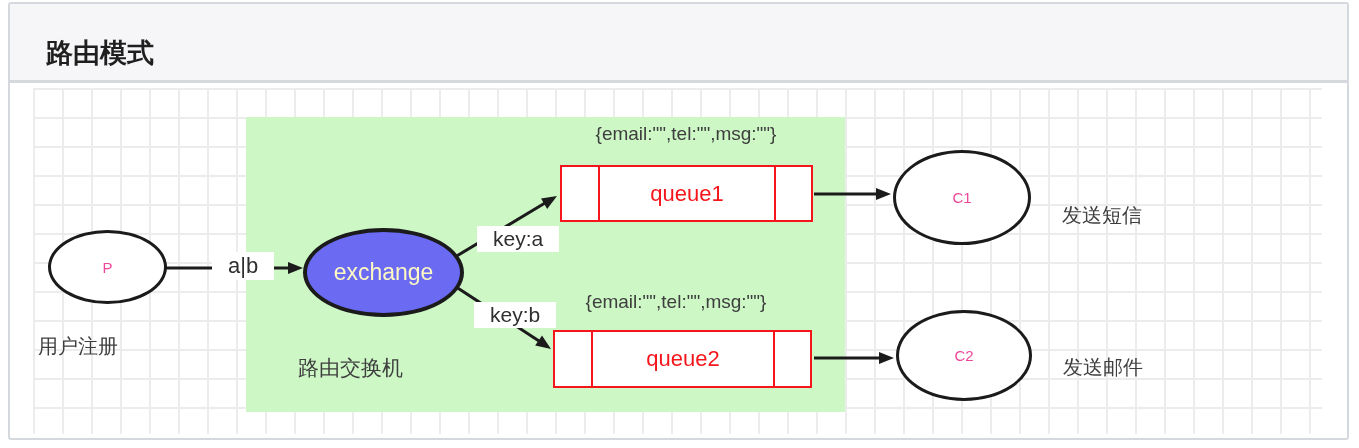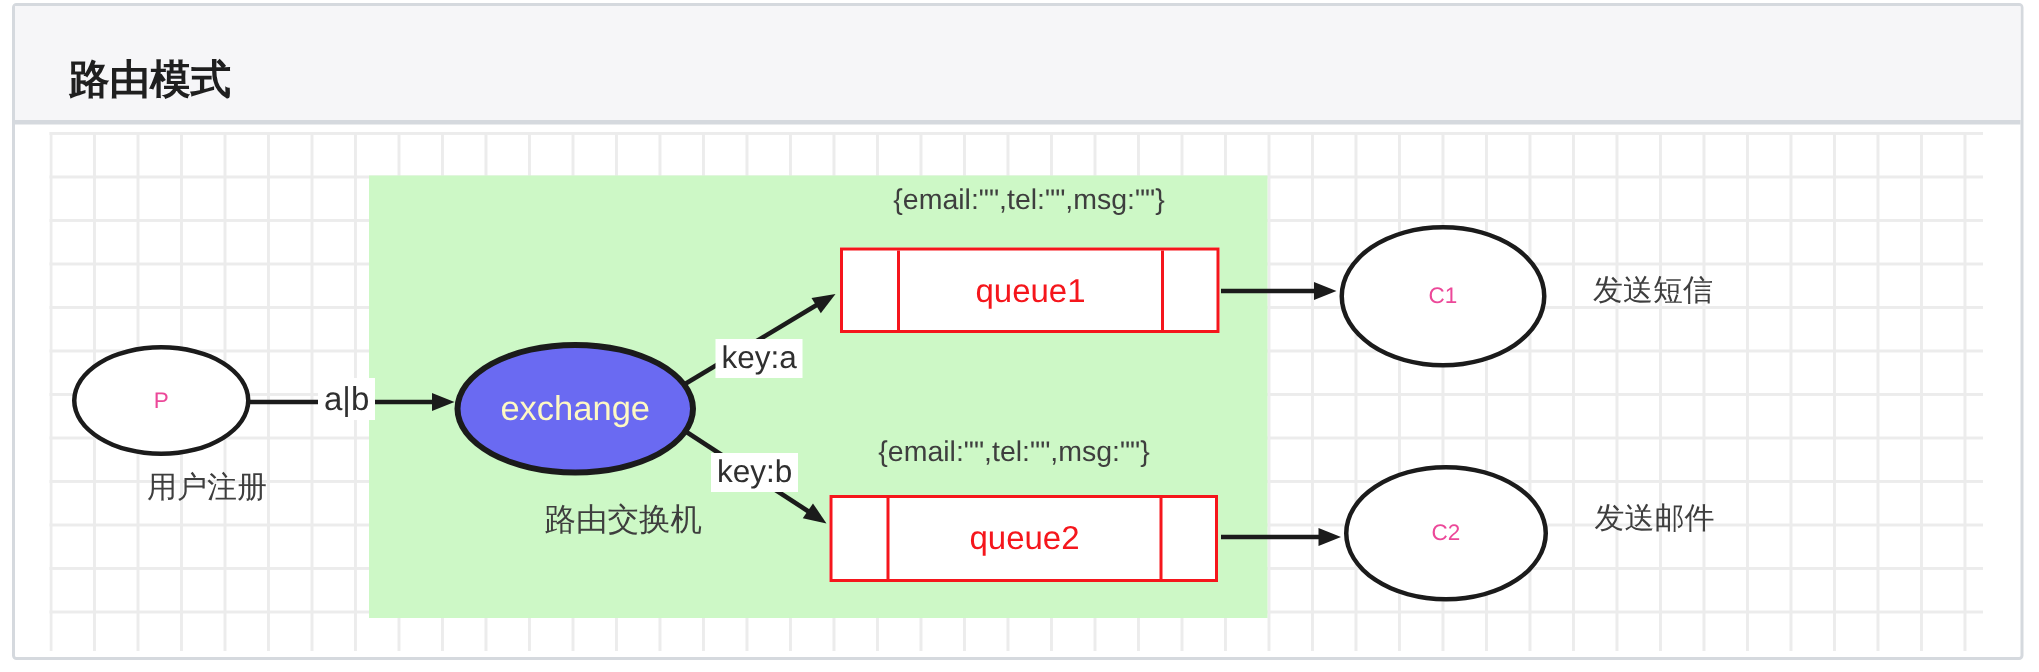--- a/index.html
+++ b/index.html
@@ -66,28 +66,28 @@
   #queue2{left:553px;top:330px;width:259px;height:58px;}
   .qcell-l{width:36px;border-right:2px solid var(--queue_red,#f5161c);}
   .qcell-r{width:35px;border-left:2px solid var(--queue_red,#f5161c);}
   .qmid{
     flex:1;display:flex;align-items:center;justify-content:center;
     color:var(--queue_red,#f5161c);font-size:22px;
   }
   
   .caption{
     position:absolute;font-size:20px;color:var(--caption_text,#3e3e3e);
-    text-align:right;white-space:nowrap;
+    text-align:left;white-space:nowrap;margin-top:22px;
   }
   .msg{
     position:absolute;font-size:19px;color:var(--caption_text,#3e3e3e);
     text-align:center;white-space:nowrap;
   }
   .edge-label{
-    position:absolute;background:#fff;padding:1px 4px;
+    position:absolute;background:#fff;padding:1px 16px;
     font-size:21px;color:#2f2f2f;white-space:nowrap;
   }
 </style>
 </head>
 <body>
 
 <div id="page">
 
   <div class="card-frame"></div>
   <div class="title-strip"></div>

